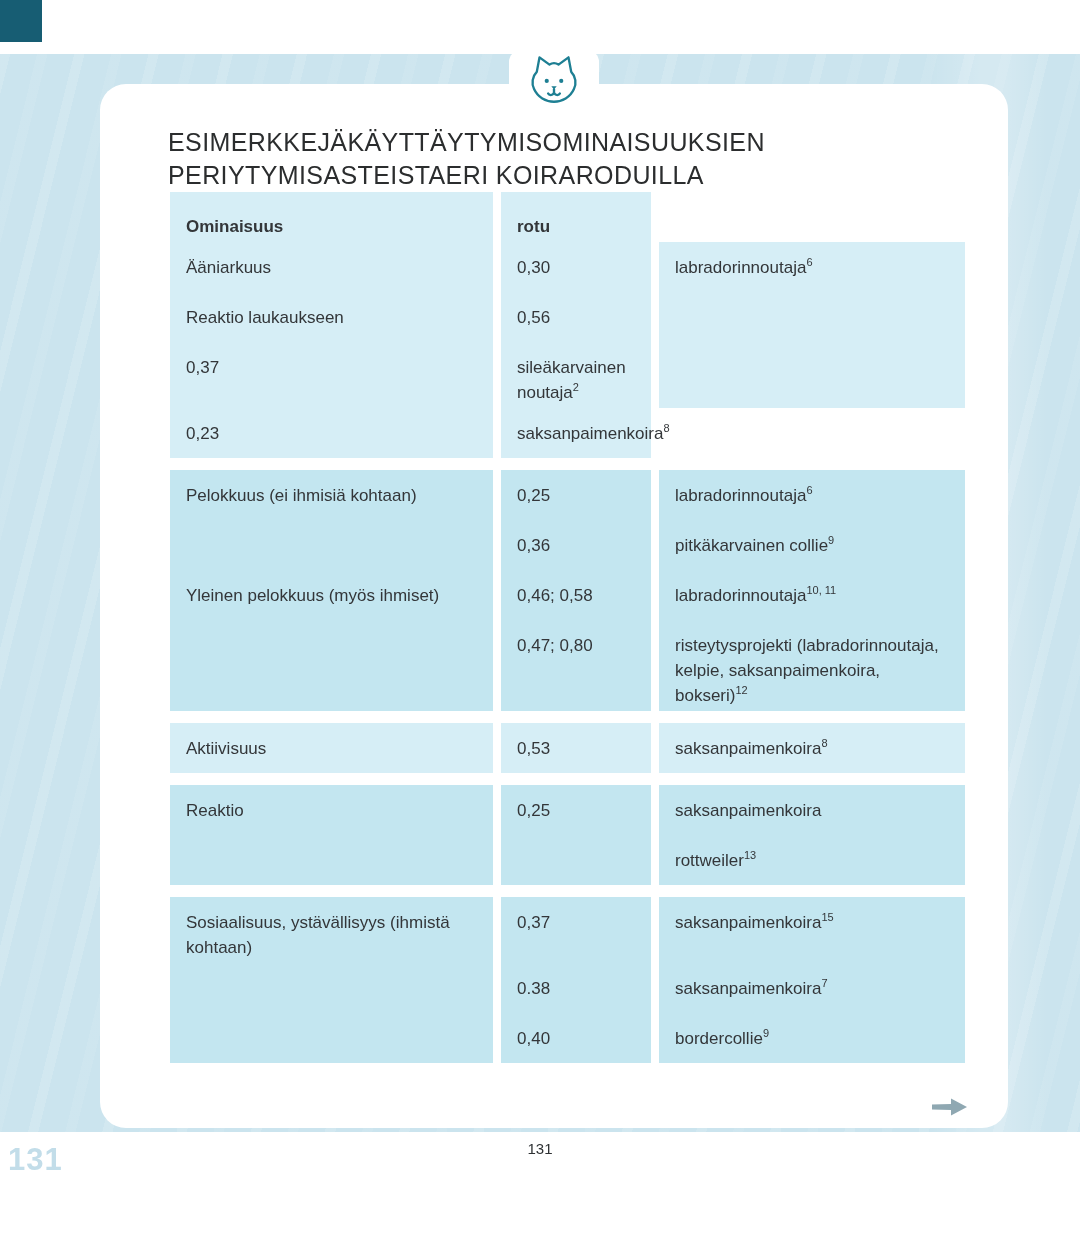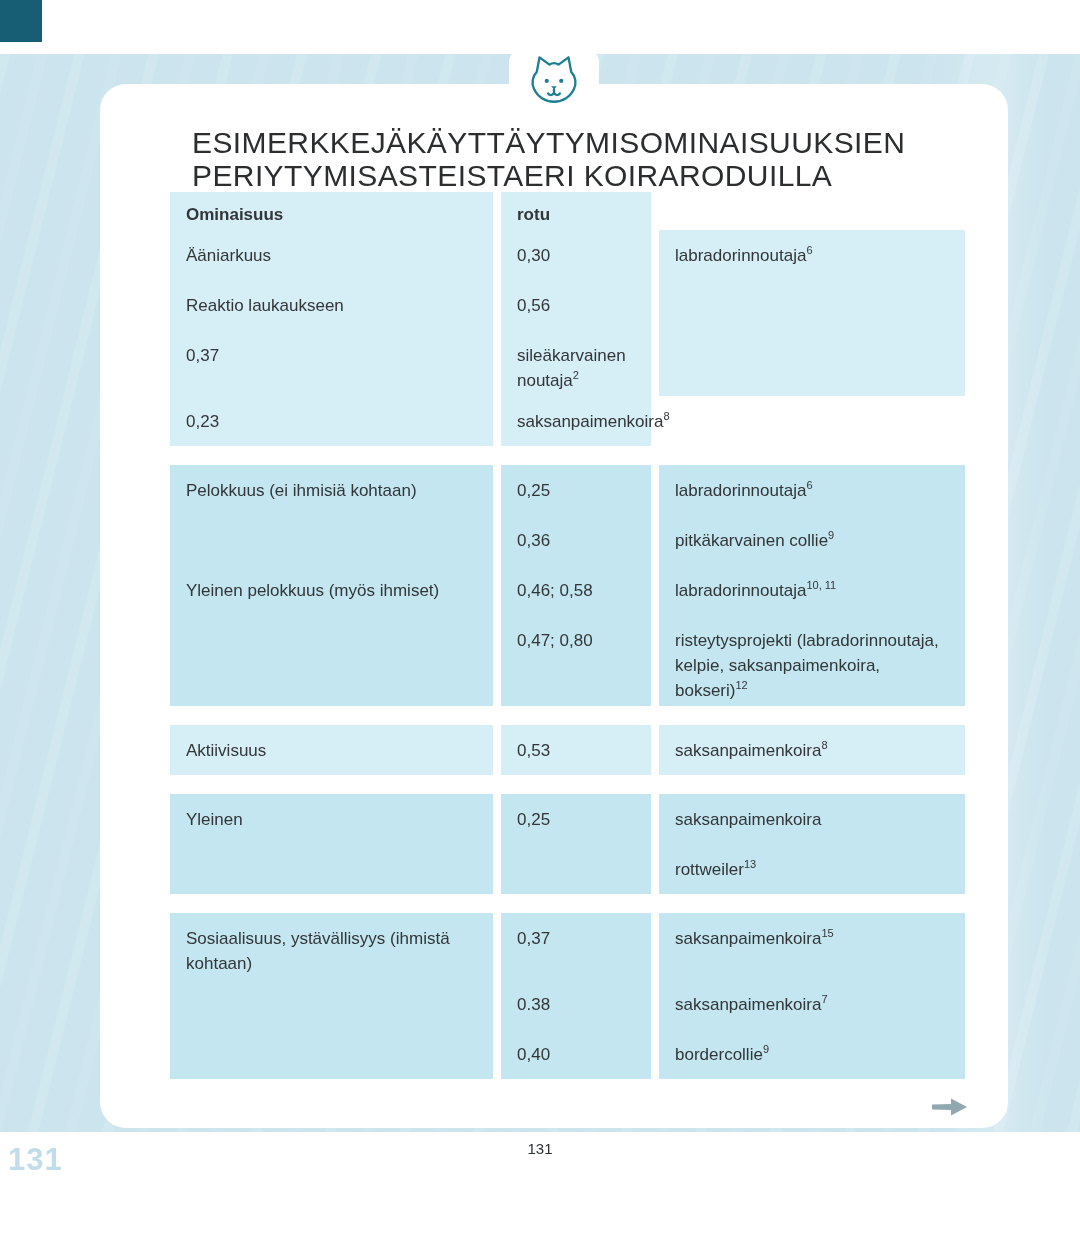--- a/index.html
+++ b/index.html
@@ -30,39 +30,39 @@
   }
   .card{
     position:absolute;left:100px;top:84px;width:908px;height:1044px;
     background:#ffffff;border-radius:26px;
   }
   .dog-wrap{
     position:absolute;top:-34px;left:50%;transform:translateX(-50%);
     background:#ffffff;border-radius:12px;padding:2px 16px;line-height:0;
   }
   .title{
-    margin:42px 0 0 92px;width:740px;
-    font-size:30px;line-height:33px;letter-spacing:0.4px;color:#2b2d2e;
+    margin:42px 0 0 68px;width:740px;
+    font-size:25px;line-height:33px;letter-spacing:0.4px;color:#2b2d2e;
     text-transform:uppercase;font-weight:400;
   }
   .table{
     margin:0 0 0 70px;width:795px;
   }
   .tgroup{
     display:grid;grid-template-columns:323px 150px 306px;column-gap:8px;
-    margin-bottom:19px;
+    margin-bottom:12px;
   }
   .tgroup.header-group{margin-bottom:0;}
   .cell{
     min-height:50px;padding:13px 12px 3px 16px;
     font-size:17px;line-height:25px;color:var(--ink);
   }
   .tint-a .cell{background:var(--tintA);}
   .tint-b .cell{background:var(--tintB);}
-  .head{font-weight:bold;min-height:32px;padding-top:10px;}
+  .head{font-weight:bold;min-height:32px;padding-top:22px;}
   sup{font-size:11px;line-height:0;}
   .next-arrow{
     position:absolute;right:40px;bottom:10px;line-height:0;
   }
   .footer-number{
     position:absolute;left:0;right:0;top:1140px;text-align:center;
     font-size:15px;color:#2e3133;
   }
   .faded-number{
     position:absolute;left:8px;top:1142px;
@@ -129,21 +129,21 @@
         <div class="cell c0"></div>
         <div class="cell c1">0,47; 0,80</div>
         <div class="cell c2">risteytysprojekti (labradorinnoutaja,  kelpie, saksanpaimenkoira, bokseri)<sup>12</sup></div>
       </div>
       <div class="tgroup tint-a">
         <div class="cell c0">Aktiivisuus</div>
         <div class="cell c1">0,53</div>
         <div class="cell c2">saksanpaimenkoira<sup>8</sup></div>
       </div>
       <div class="tgroup tint-b">
-        <div class="cell c0">Yleinen</div>
+        <div class="cell c0">Reaktio</div>
         <div class="cell c1">0,25</div>
         <div class="cell c2">saksanpaimenkoira</div>
         <div class="cell c0"></div>
         <div class="cell c1"></div>
         <div class="cell c2">rottweiler<sup>13</sup></div>
       </div>
       <div class="tgroup tint-b">
         <div class="cell c0">Sosiaalisuus, ystävällisyys (ihmistä kohtaan)</div>
         <div class="cell c1">0,37</div>
         <div class="cell c2">saksanpaimenkoira<sup>15</sup></div>

